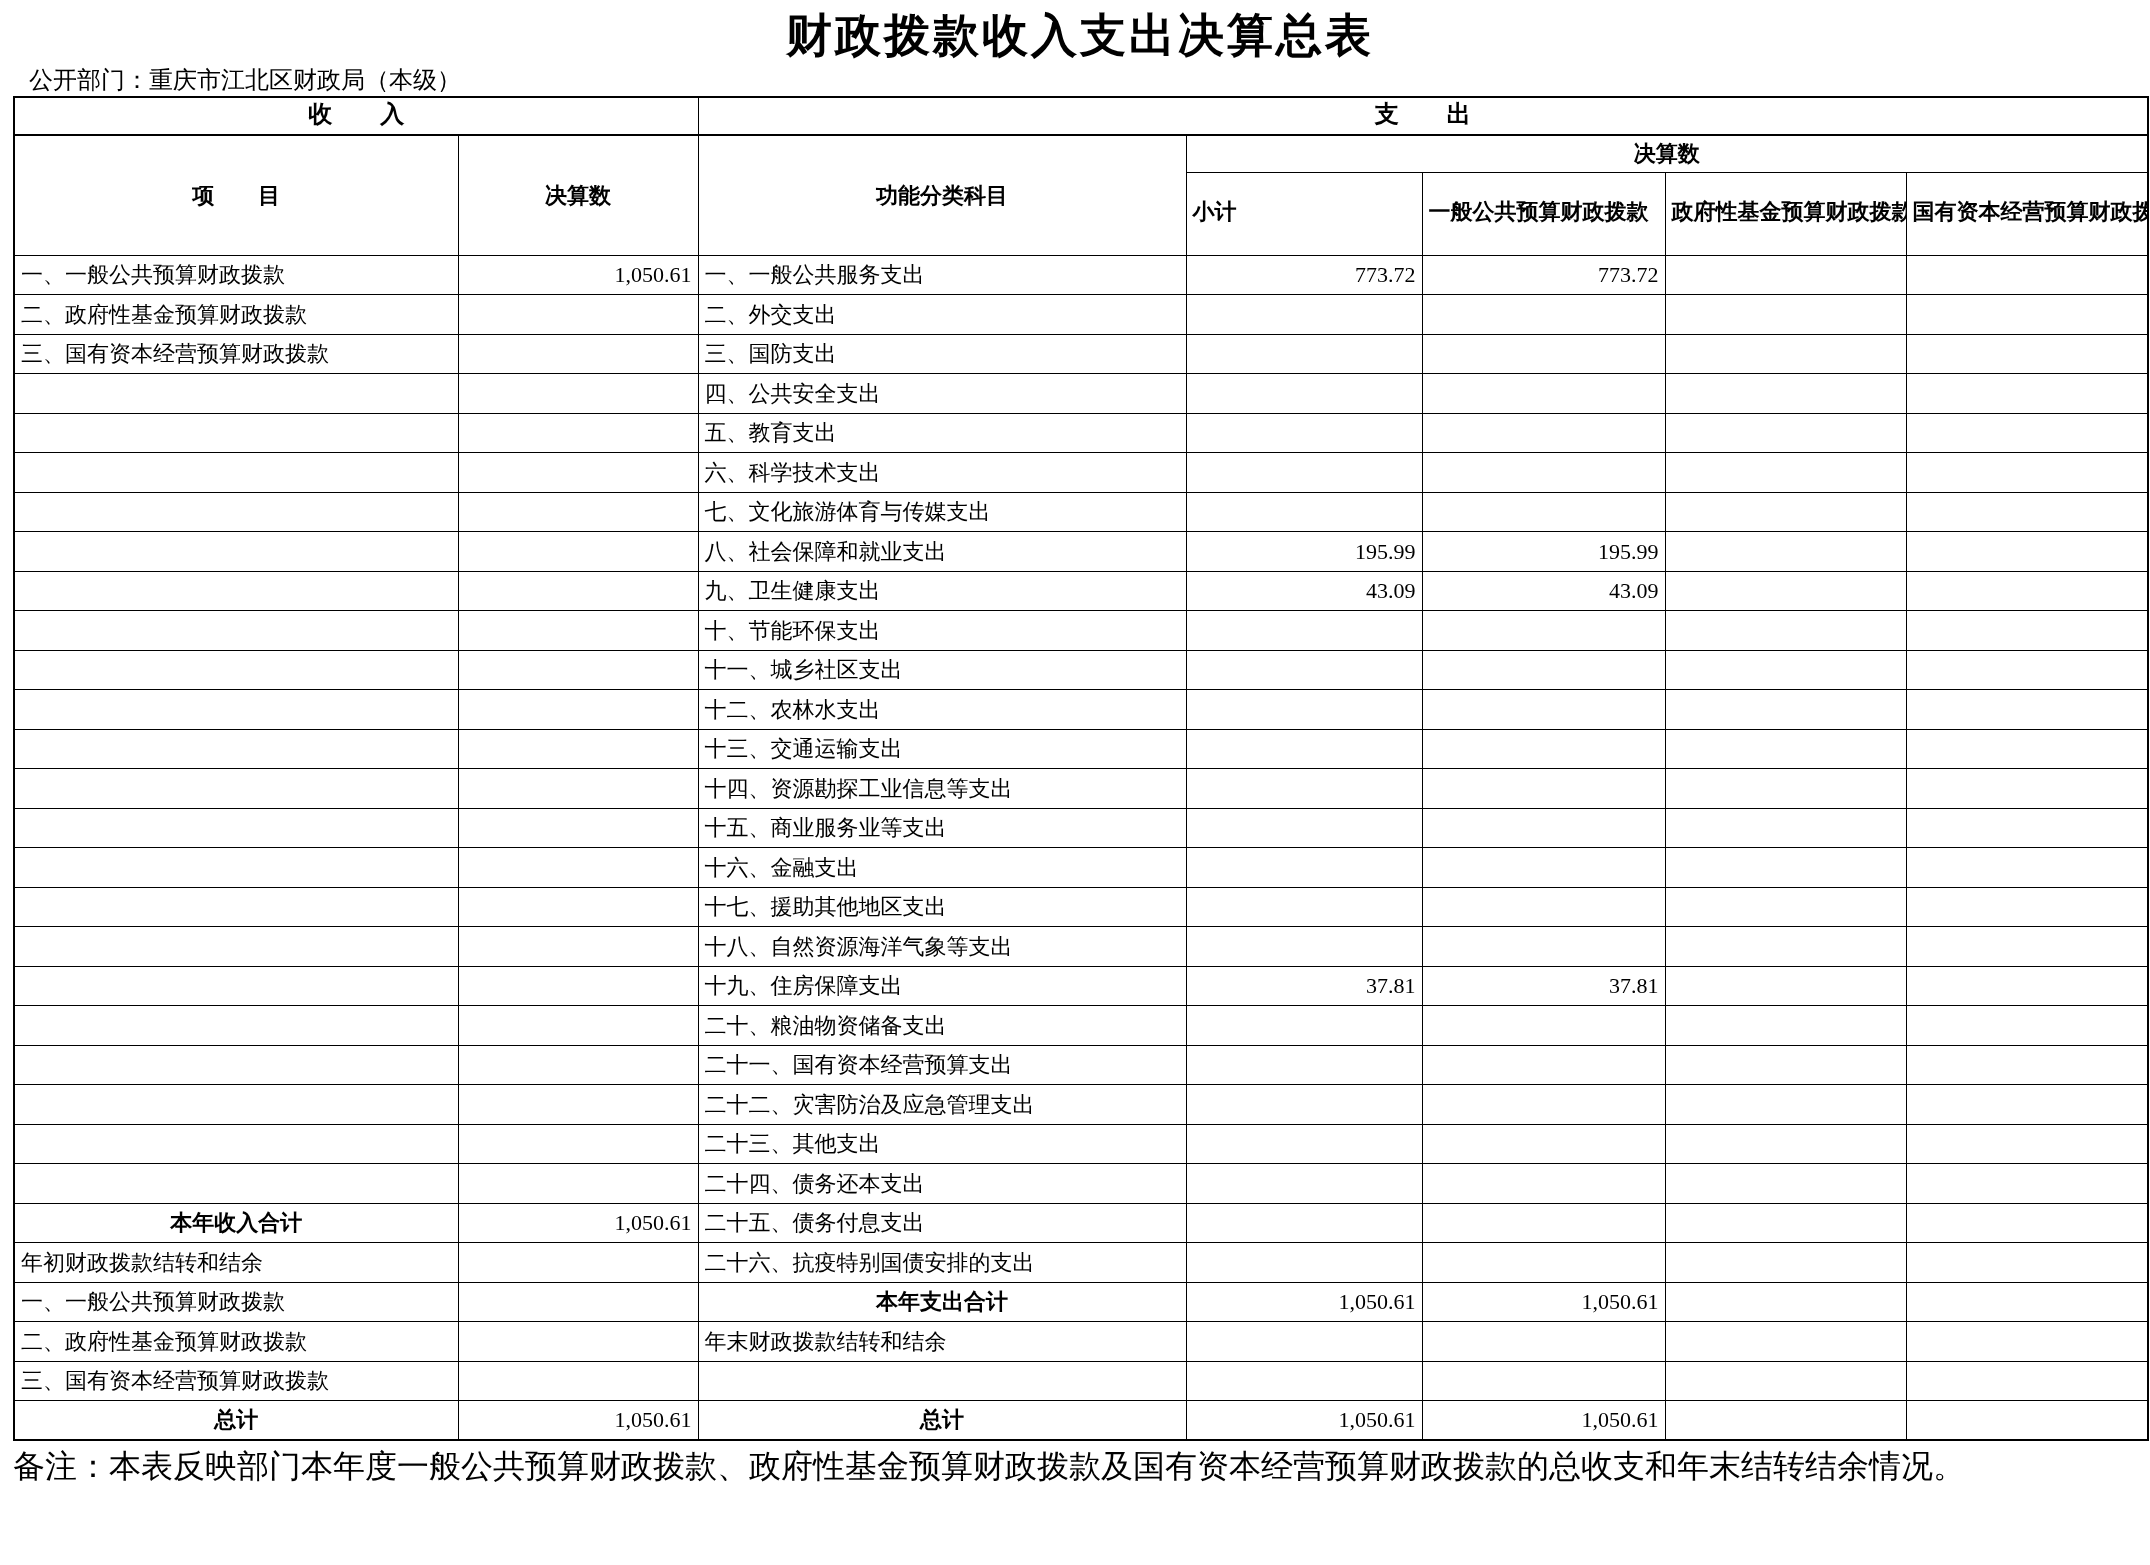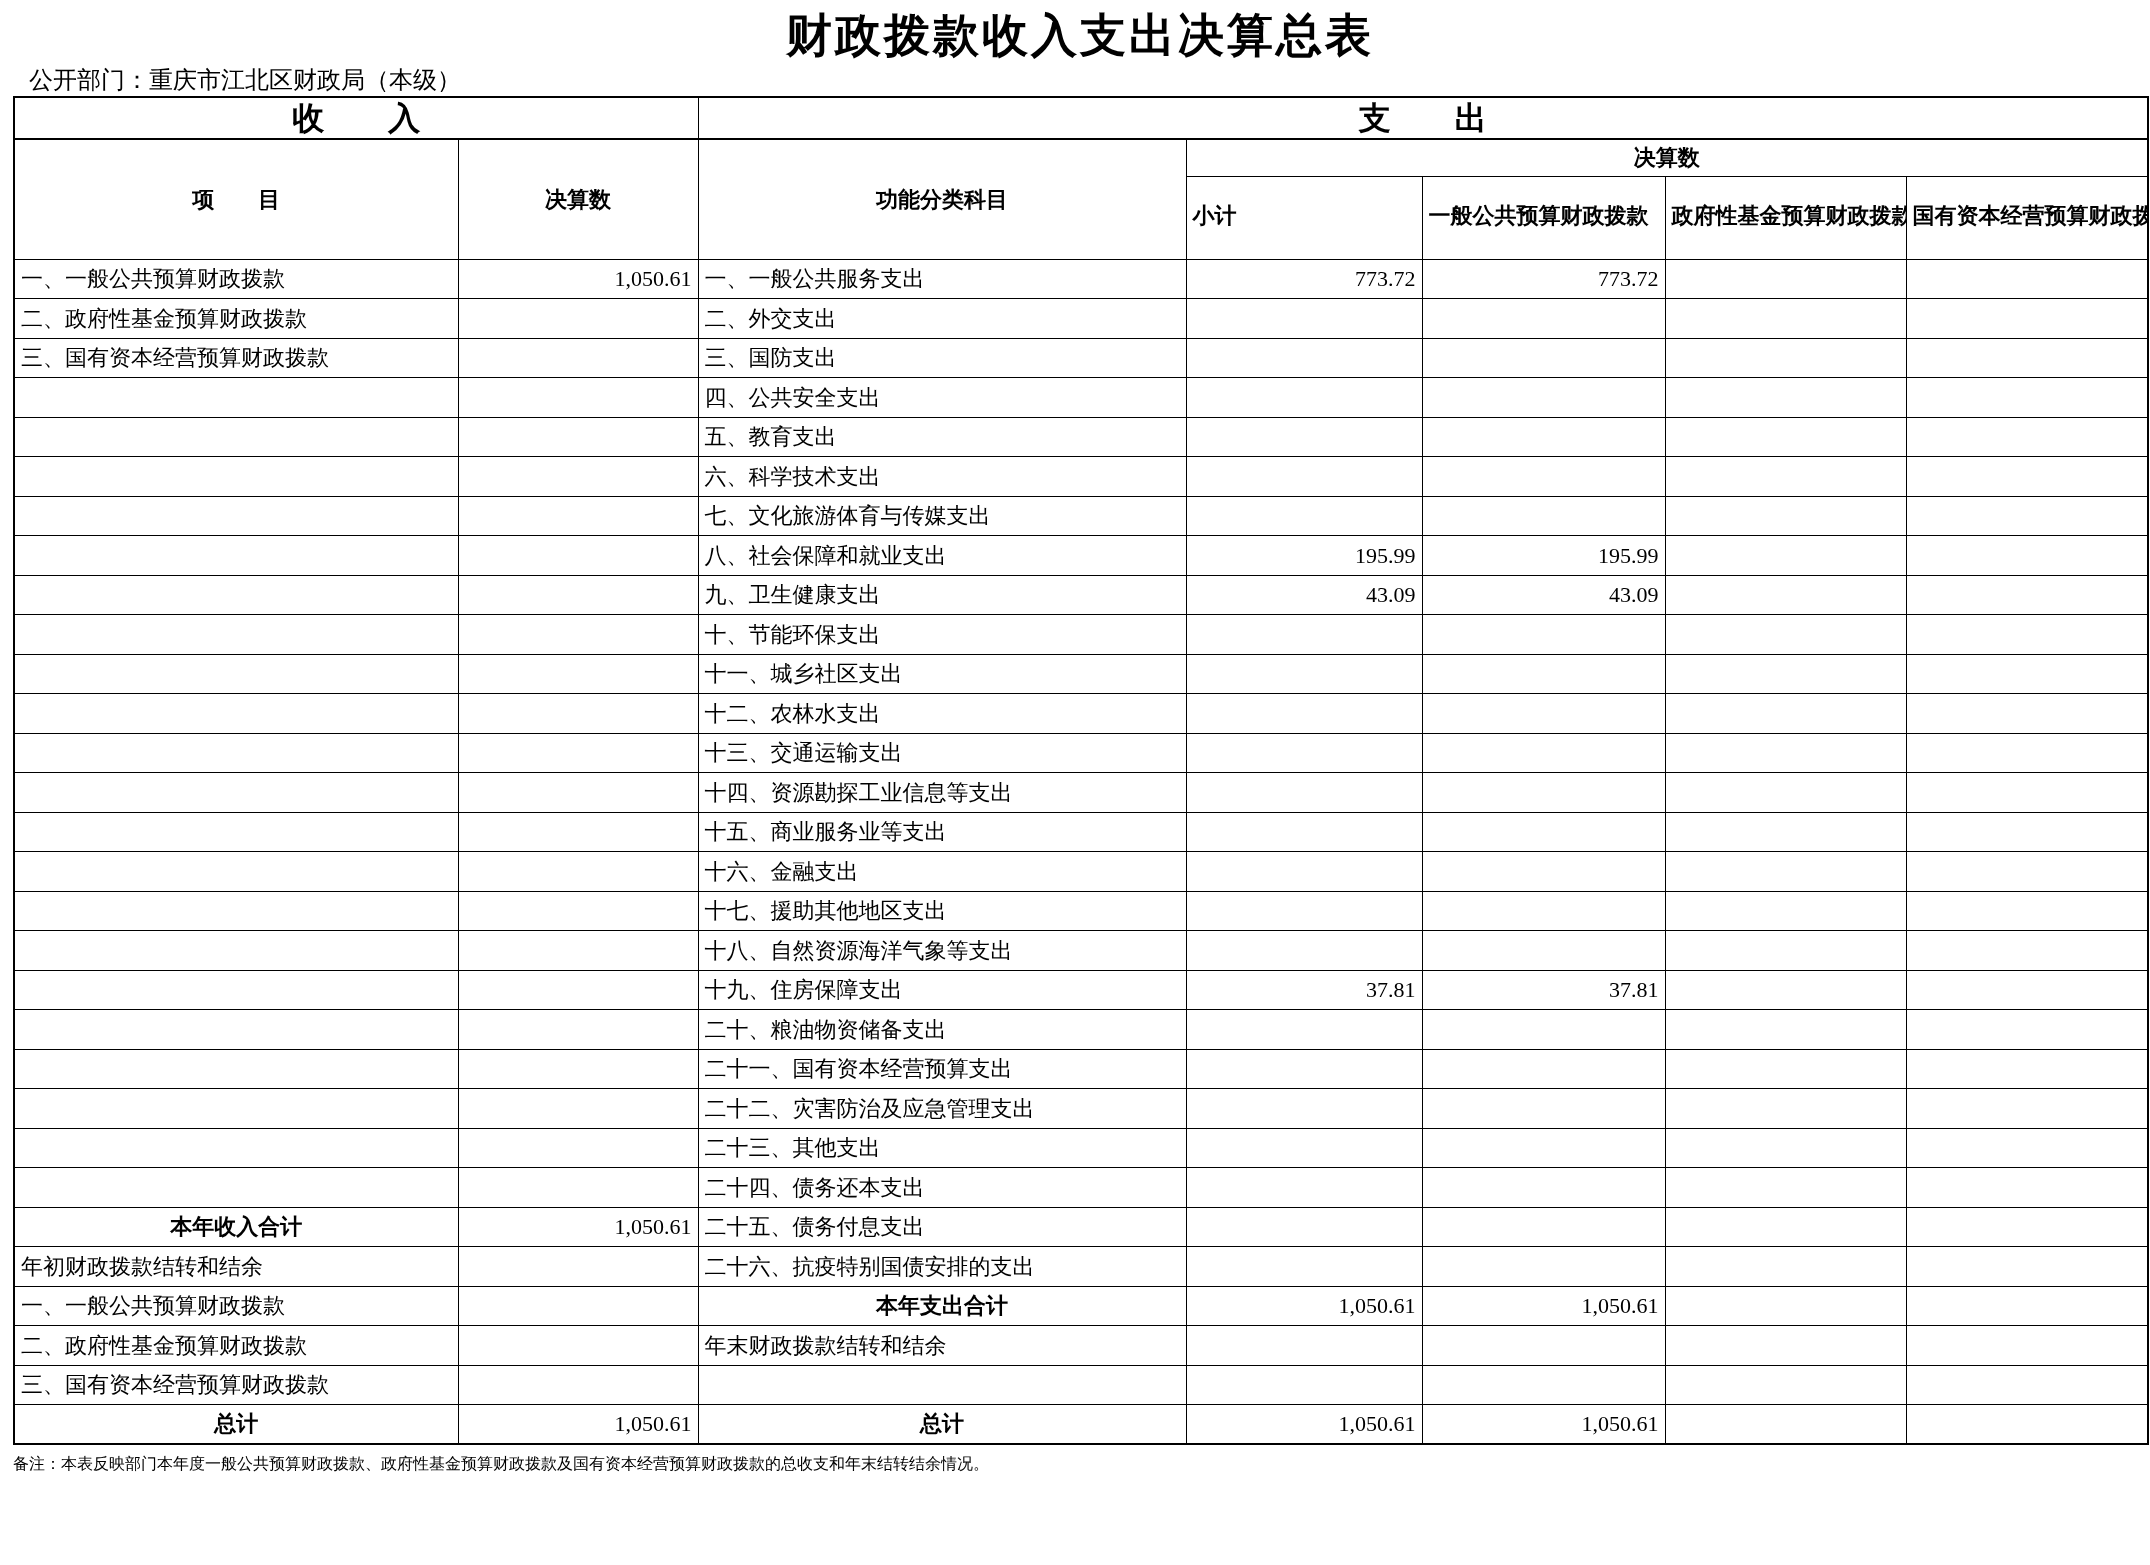--- a/index.html
+++ b/index.html
@@ -26,32 +26,32 @@
     overflow:hidden;white-space:nowrap;
   }
   tr.h1{height:38px;}
   tr.h2{height:37px;}
   tr.h3{height:83px;}
   tr.dr{height:39.5px;}
   td.hdr{
     font-family:"Liberation Sans",sans-serif;font-weight:bold;
     text-align:center;font-size:24px;white-space:normal;
   }
-  tr.h1 td{border-bottom:2px solid #000;font-size:32px;}
+  tr.h1 td{border-bottom:2px solid #000;font-size:24px;font-family:Liberation Mono, monospace;}
   td.sub-hdr{
     font-family:Liberation Mono, monospace;font-weight:bold;
     text-align:left;font-size:22px;white-space:normal;padding:0 3px;
   }
   td.thickL{border-left:2px solid #000;}
   td.item{text-align:left;}
   td.num{text-align:right;}
   td.boldc{
     font-family:"Liberation Sans",sans-serif;font-weight:bold;text-align:center;margin-top:28px;
   }
-  .note-line{font-size:16px;line-height:30px;margin-top:4px;text-align:left;}
+  .note-line{font-size:32px;line-height:30px;margin-top:10px;text-align:left;}
 </style>
 </head>
 <body>
 
 <div class="sheet">
   <div class="doc-title">财政拨款收入支出决算总表</div>
   <div class="meta-line">
     <span class="m-left">公开部门：重庆市江北区财政局（本级）</span>
   </div>
 

